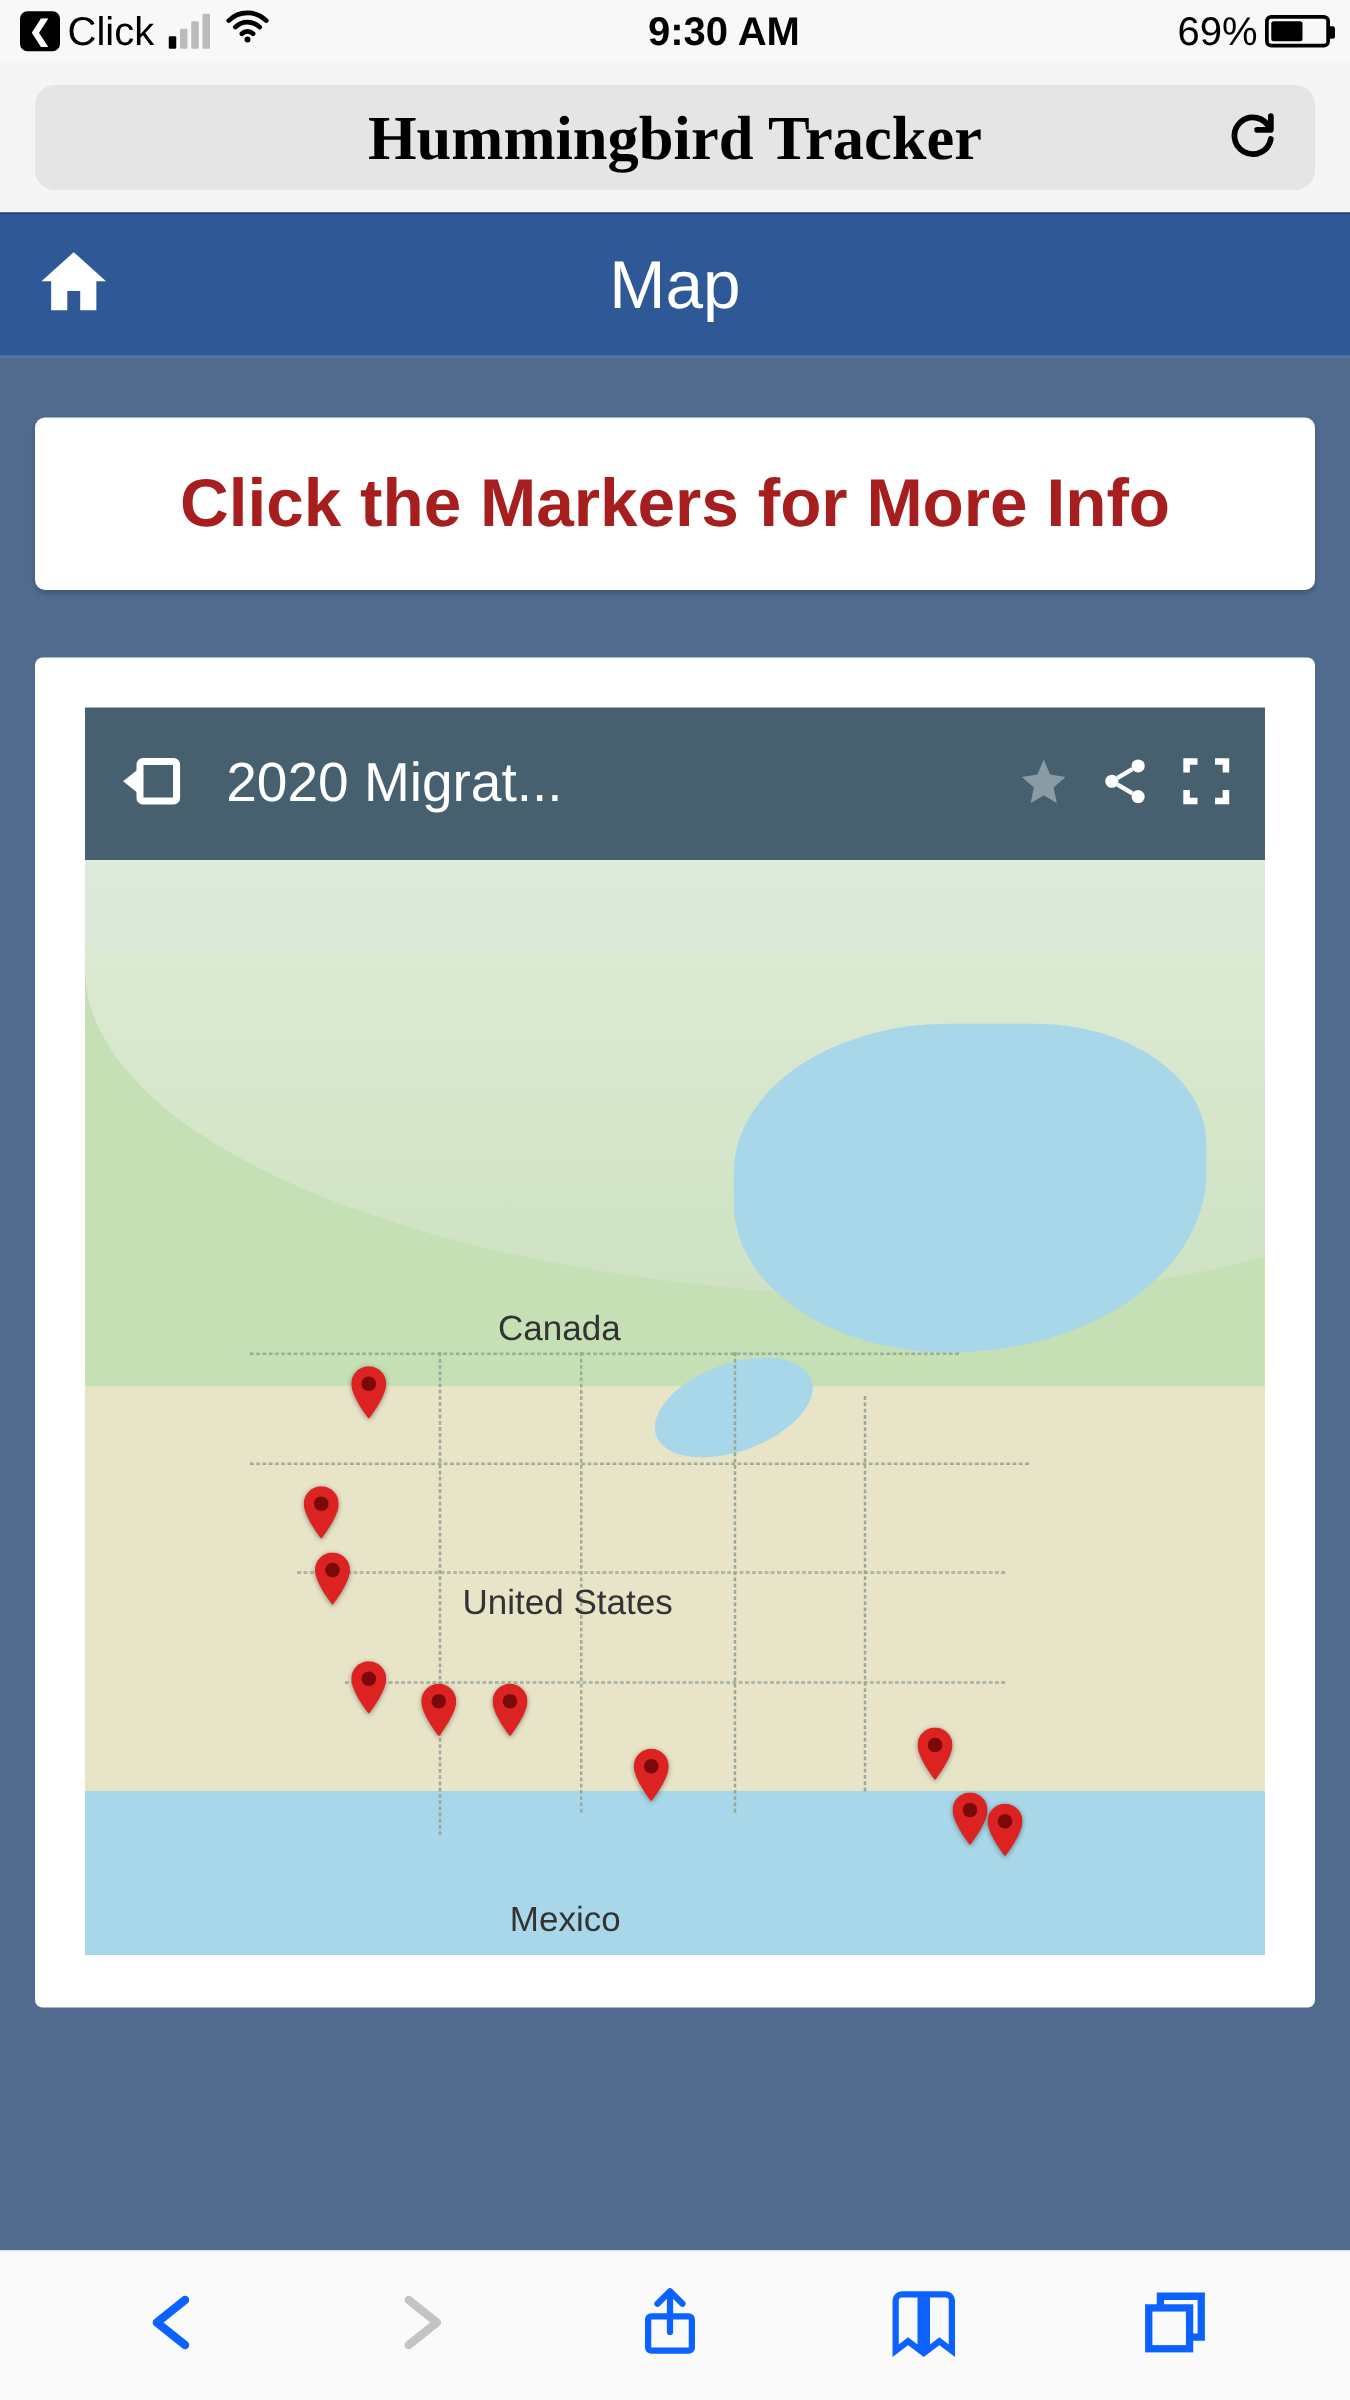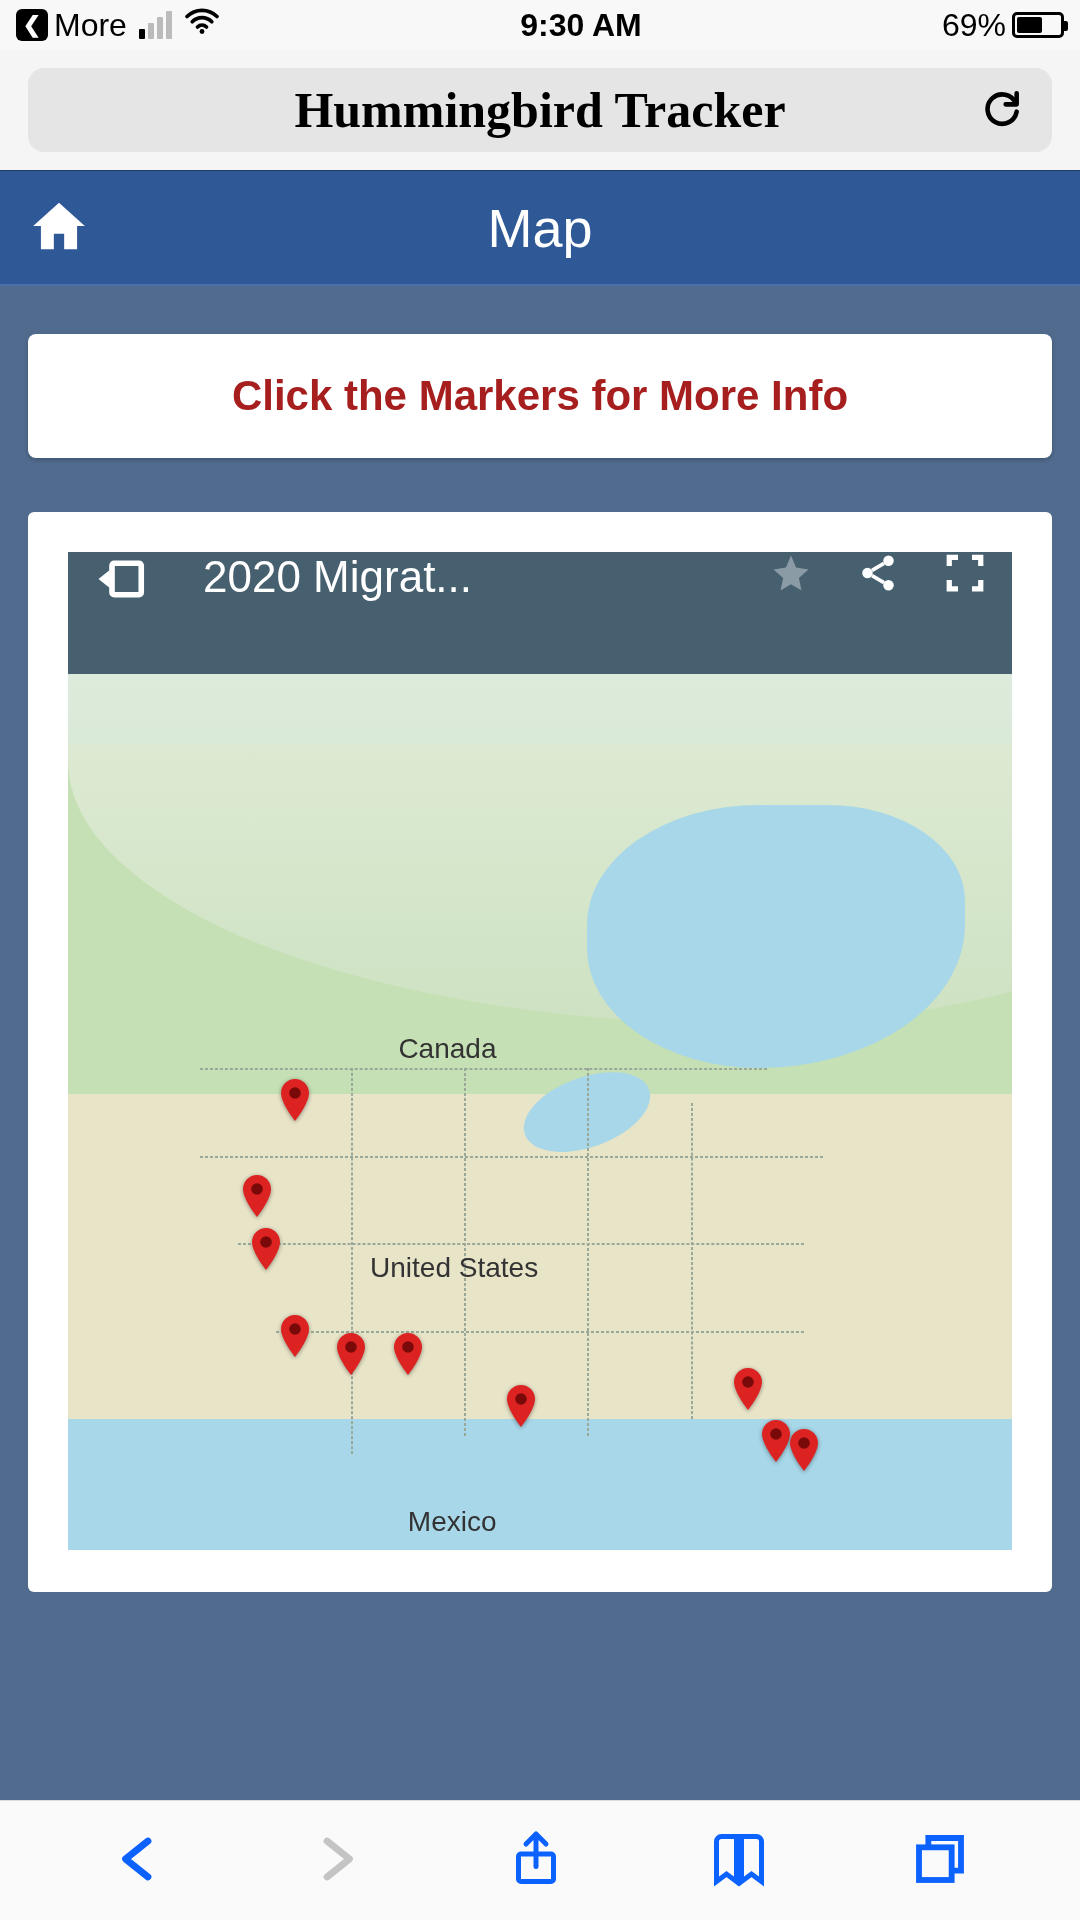--- a/index.html
+++ b/index.html
@@ -120,38 +120,39 @@
     }
     .hint-card {
       background: #fff;
       border-radius: 8px;
       padding: 38px 20px;
       text-align: center;
       box-shadow: 0 2px 4px rgba(0,0,0,0.2);
     }
     .hint-text {
       color: #a61e1e;
-      font-size: 42px;
+      font-size: 54px;
       font-weight: bold;
     }
     .map-card {
       margin-top: 54px;
       background: #fff;
       border-radius: 6px;
       padding: 40px 40px 0 40px;
       height: 1080px;
       overflow: hidden;
     }
     
     .map-toolbar {
       background: #47606f;
       height: 122px;
       display: flex;
+      align-items: center;
       padding: 0 26px;
-      gap: 45px;
+      gap: 23px;
     }
     .map-title {
       color: #fff;
       font-size: 44px;
       font-weight: 500;
       flex: 1;
       margin-left: 10px;
     }
     .toolbar-ico { color: #98a8b2; }
     
@@ -205,21 +206,21 @@
     .tb-btn.disabled { color: #c4c4c4; }
     .state-border { position:absolute; border:1px dashed #9aa89a; }
   </style>
 </head>
 <body>
 
 <div class="status-bar">
   <div class="status-left">
     <div class="back-mail">
       <div class="back-chev">❮</div>
-      <span>More</span>
+      <span>Click</span>
     </div>
     <div class="signal-bars">
       <span></span>
         <span></span>
         <span></span>
         <span></span>
     </div>
     <div class="wifi-icon">
       <svg viewBox="0 0 24 24" fill="none">
           <path d="M2 9c5.5-5.5 14.5-5.5 20 0" stroke="#000" stroke-width="2.5" stroke-linecap="round"></path>

